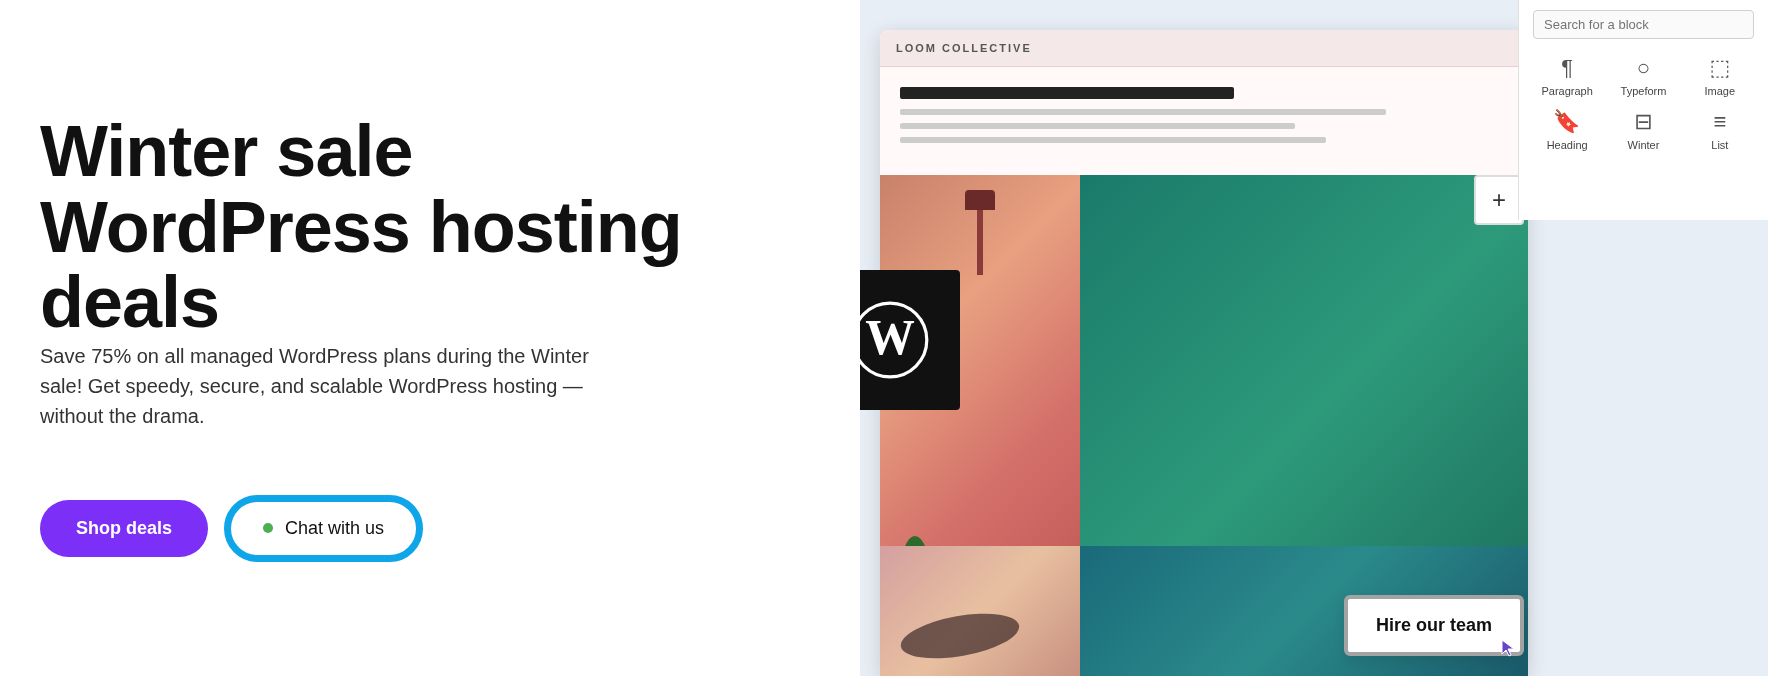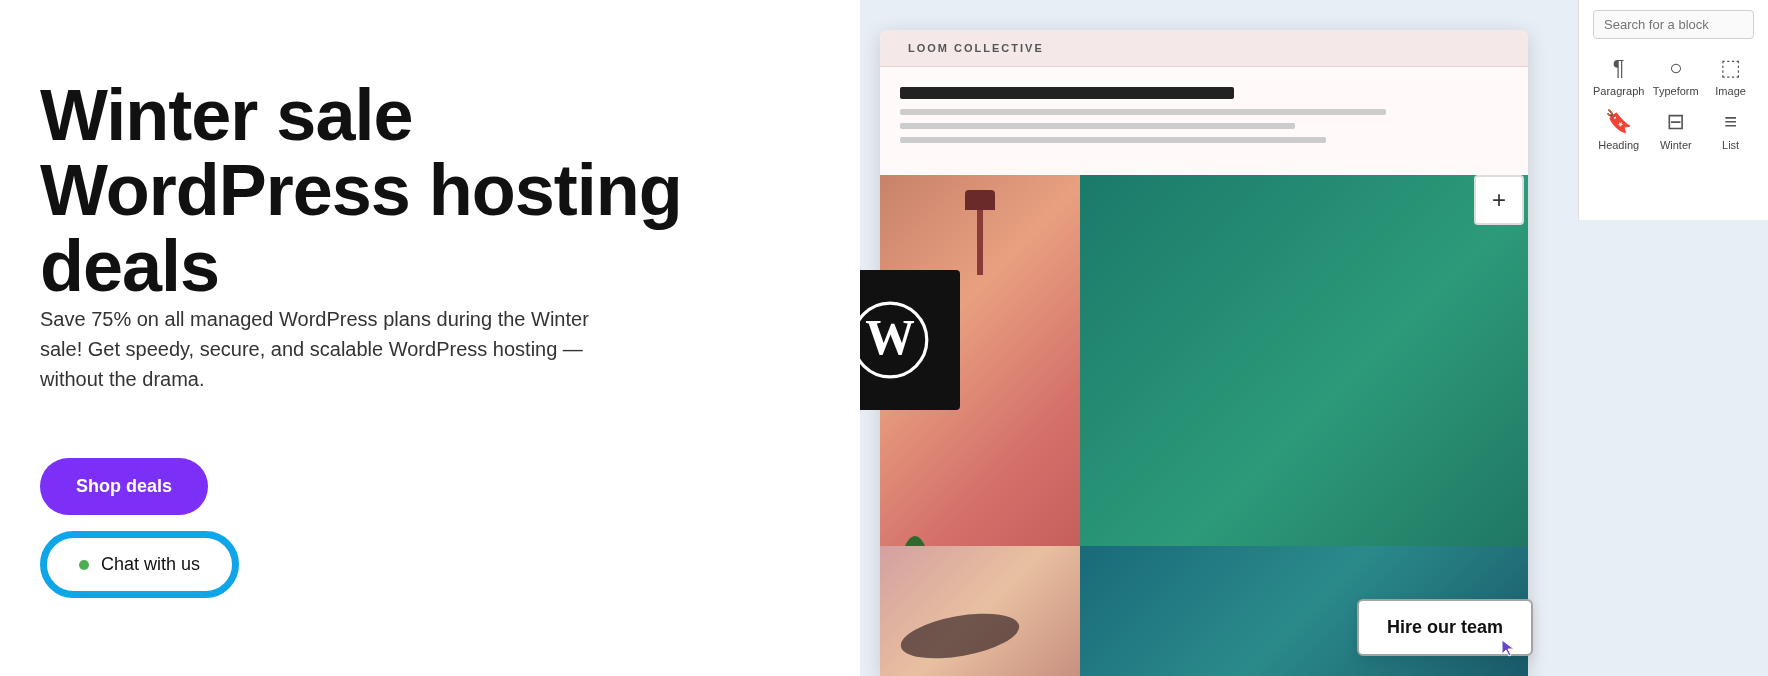--- a/index.html
+++ b/index.html
@@ -36,23 +36,22 @@
       font-size: 20px;
       font-weight: 400;
       color: #333333;
       line-height: 1.5;
       max-width: 580px;
       margin-bottom: 64px;
     }
 
     .cta-row {
       display: flex;
-      align-items: flex-start;
+      align-items: center;
       gap: 16px;
-      flex-direction: column;
     }
 
     .btn-shop {
       background: #7b2ff7;
       color: #ffffff;
       border: none;
       border-radius: 50px;
       padding: 18px 36px;
       font-size: 18px;
       font-weight: 600;
@@ -91,21 +90,21 @@
       background: #e8eef5;
       position: relative;
       overflow: hidden;
     }
 
     
     .block-picker {
       position: absolute;
       top: 0;
       right: 0;
-      width: 190px;
+      width: 250px;
       background: #ffffff;
       border-left: 1px solid #e0e0e0;
       height: 220px;
       padding: 10px 14px;
       z-index: 10;
     }
 
     .block-search {
       width: 100%;
       border: 1px solid #d0d0d0;
@@ -149,21 +148,21 @@
       right: 240px;
       bottom: 0;
       background: #fff9f9;
       border-radius: 8px 8px 0 0;
       overflow: hidden;
       box-shadow: 0 4px 20px rgba(0,0,0,0.15);
     }
 
     .editor-top-bar {
       background: #f5e8e8;
-      padding: 12px 28px;
+      padding: 12px 16px;
       font-size: 11px;
       font-weight: 700;
       letter-spacing: 2px;
       color: #555;
       text-transform: uppercase;
       border-bottom: 1px solid #e8d0d0;
     }
 
     .editor-content {
       padding: 20px;
@@ -362,23 +361,23 @@
       flex: 1;
       background: linear-gradient(135deg, #1a6a7a 0%, #2a8a8a 50%, #1a5a6a 100%);
       position: relative;
       overflow: hidden;
     }
 
     
     .hire-team-btn {
       position: absolute;
       bottom: 20px;
-      right: 235px;
+      right: 244px;
       background: #ffffff;
-      border: 2px solid #a3a3a3;
+      border: 4px solid #a3a3a3;
       border-radius: 6px;
       padding: 16px 28px;
       font-size: 18px;
       font-weight: 700;
       color: #111;
       cursor: pointer;
       white-space: nowrap;
       z-index: 10;
       box-shadow: 0 4px 12px rgba(0,0,0,0.1);
     }

